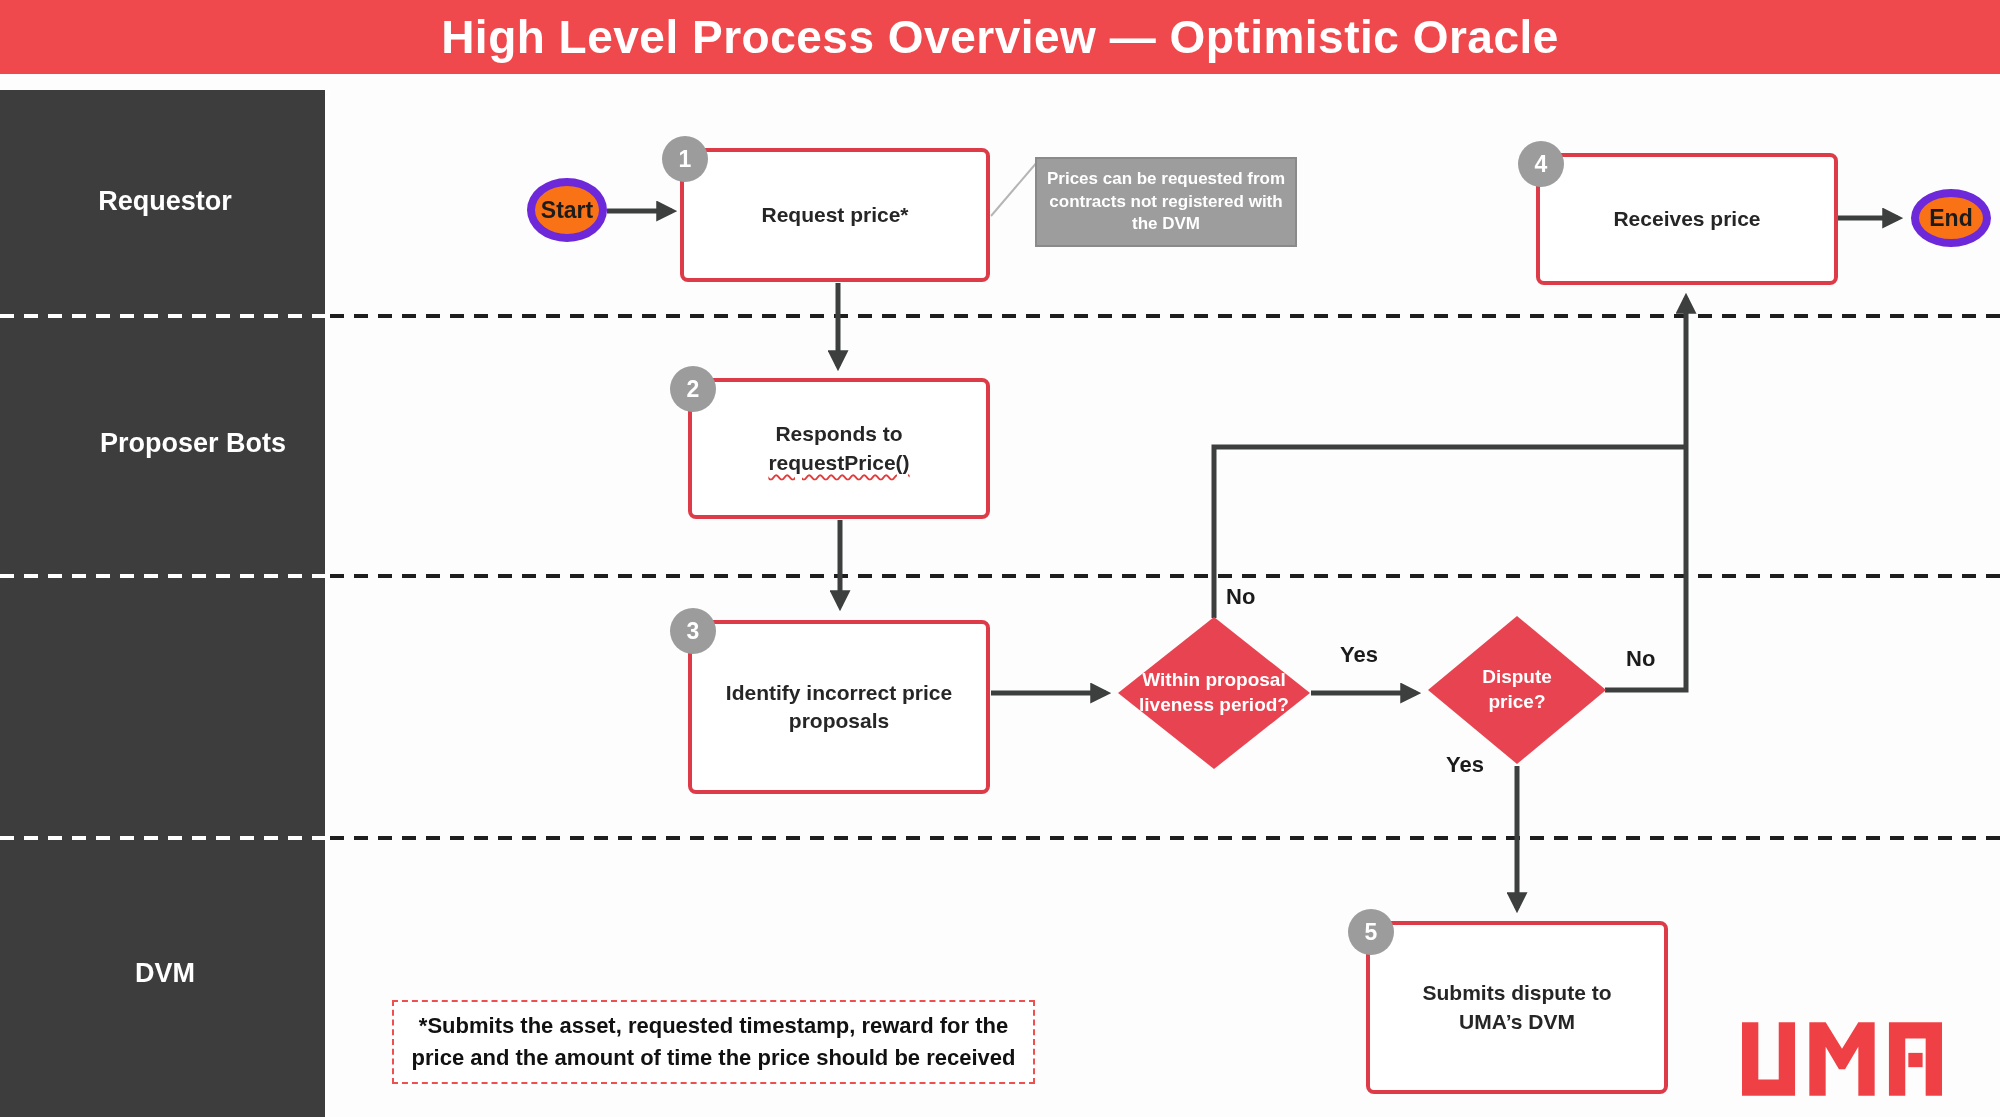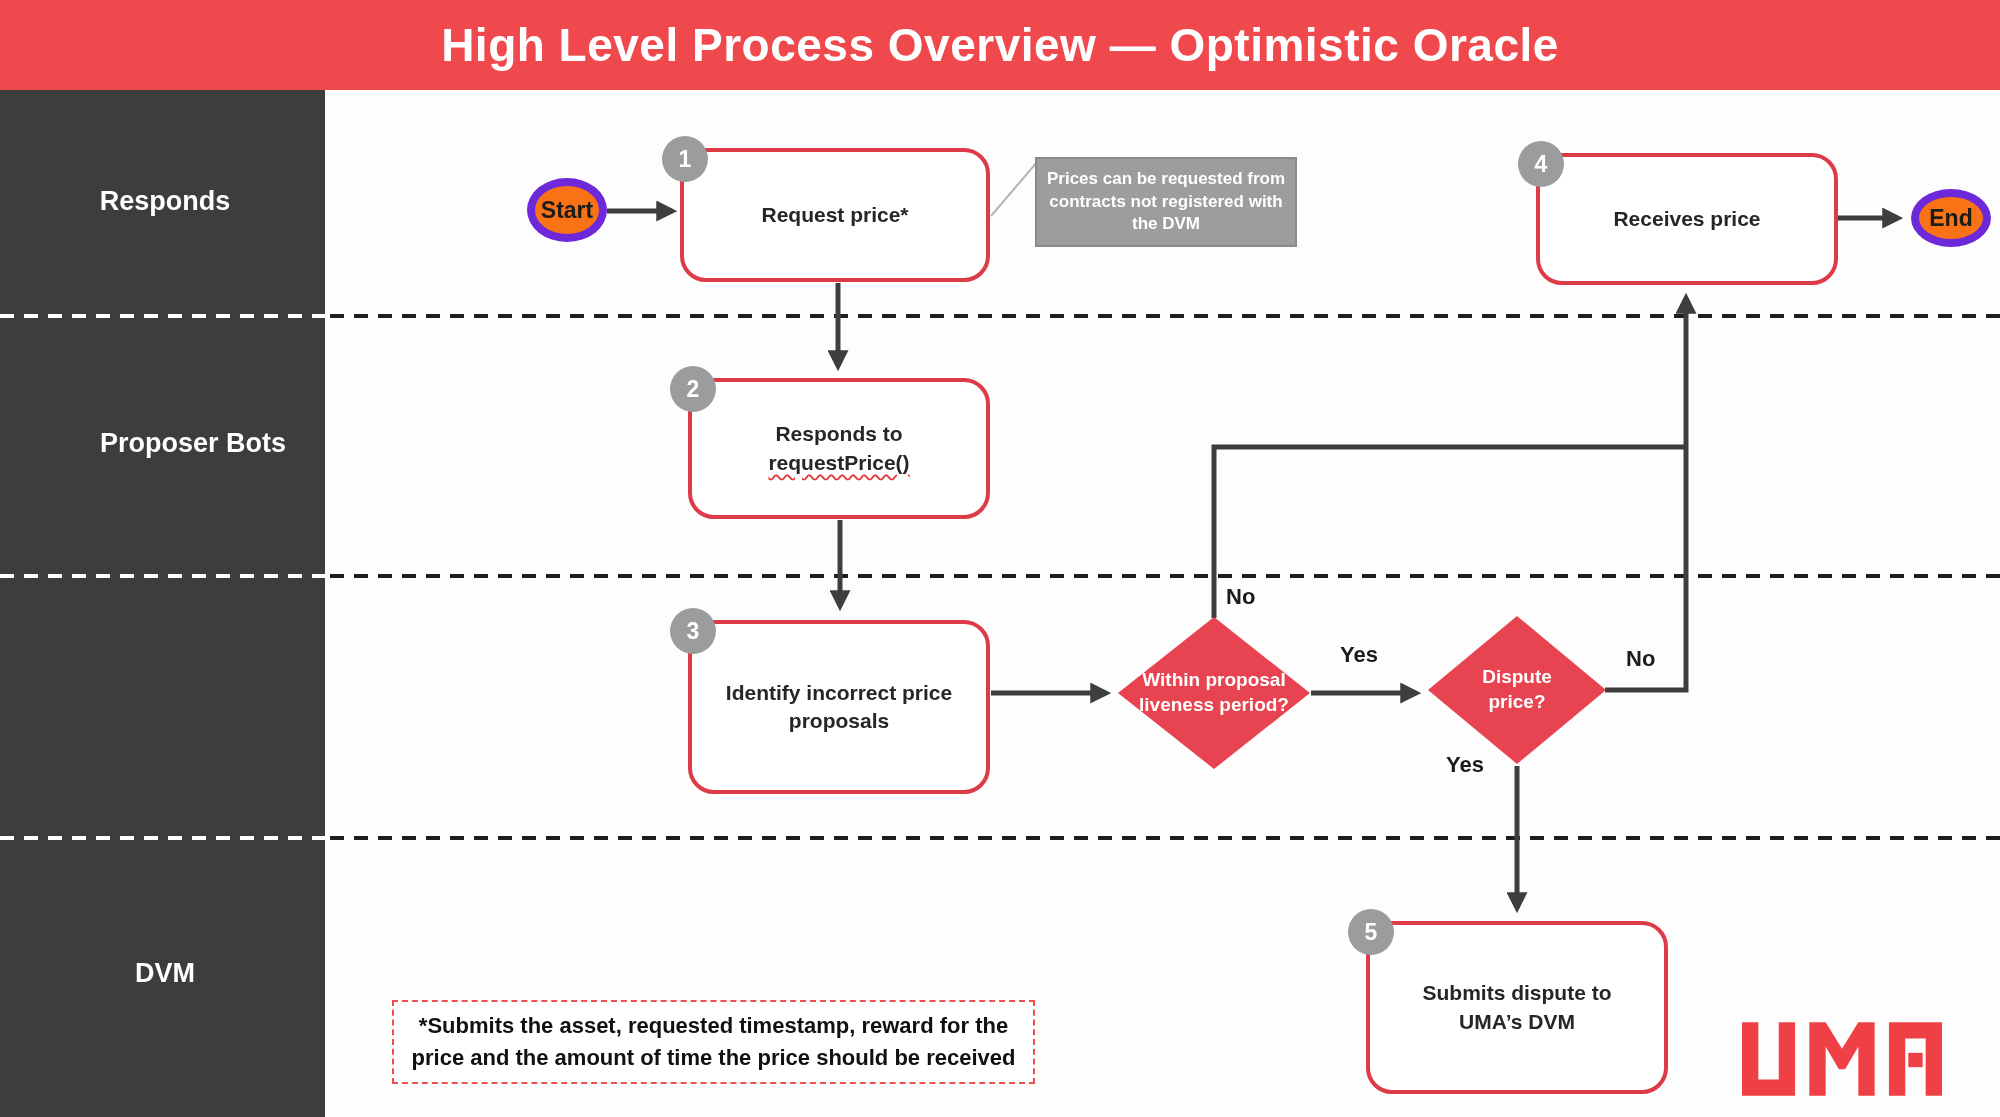--- a/index.html
+++ b/index.html
@@ -2,39 +2,39 @@
 <html><head>
 <meta charset="utf-8">
 <style>
   html,body{margin:0;padding:0;background:#ffffff;}
   #canvas{
     position:relative;width:2000px;height:1117px;overflow:hidden;
     font-family:"Liberation Sans",sans-serif;background:#fdfdfd;
   }
   
   .titlebar{
-    position:absolute;left:0;top:0;width:2000px;height:90px;
+    position:absolute;left:0;top:0;width:2000px;height:74px;
     background:#f0494d;color:#ffffff;display:flex;align-items:center;justify-content:center;
     font-size:46px;font-weight:bold;letter-spacing:.5px;
   }
   
   .sidebar{
     position:absolute;left:0;top:90px;width:330px;height:1027px;
     background:#3d3d3d;border-right:5px solid #ffffff;box-sizing:border-box;
   }
   .lane-label{
     position:absolute;left:0;width:330px;text-align:center;
     color:#ffffff;font-weight:bold;font-size:27px;
   }
   .dashline{position:absolute;height:4px;}
   .dash-light{background:repeating-linear-gradient(90deg,#ffffff 0 14px,transparent 14px 24px);}
   .dash-dark{background:repeating-linear-gradient(90deg,#1e1e1e 0 14px,transparent 14px 24px);}
   
   .pbox{
-    position:absolute;background:#ffffff;border:4px solid #dc3b47;border-radius:26px;
+    position:absolute;background:#ffffff;border:4px solid #dc3b47;border-radius:8px;
     display:flex;align-items:center;justify-content:center;text-align:center;
     font-weight:bold;font-size:21px;color:#262626;box-sizing:border-box;line-height:1.35;
   }
   .pbox .inner{display:block;}
   .badge{
     position:absolute;width:46px;height:46px;border-radius:50%;
     background:#9c9c9c;color:#ffffff;font-weight:bold;font-size:23px;
     display:flex;align-items:center;justify-content:center;z-index:5;
   }
   .term{
@@ -67,21 +67,21 @@
   .sr-only{position:absolute;width:1px;height:1px;overflow:hidden;clip:rect(0 0 0 0);}
 </style>
 </head>
 <body>
 
 <div id="canvas">
 
   <div class="titlebar">High Level Process Overview — Optimistic Oracle</div>
 
   <div class="sidebar"></div>
-  <div class="lane-label" style="top:186px;">Responds</div>
+  <div class="lane-label" style="top:186px;">Requestor</div>
   <div class="lane-label" style="top:428px;padding-left:28px;">Proposer Bots</div>
   <div class="lane-label" style="top:958px;">DVM</div>
 
   <div class="dashline dash-light" style="left:0;width:330px;top:314px;"></div>
   <div class="dashline dash-dark" style="left:330px;width:1670px;top:314px;"></div>
   <div class="dashline dash-light" style="left:0;width:330px;top:574px;"></div>
   <div class="dashline dash-dark" style="left:330px;width:1670px;top:574px;"></div>
   <div class="dashline dash-light" style="left:0;width:330px;top:836px;"></div>
   <div class="dashline dash-dark" style="left:330px;width:1670px;top:836px;"></div>
 

